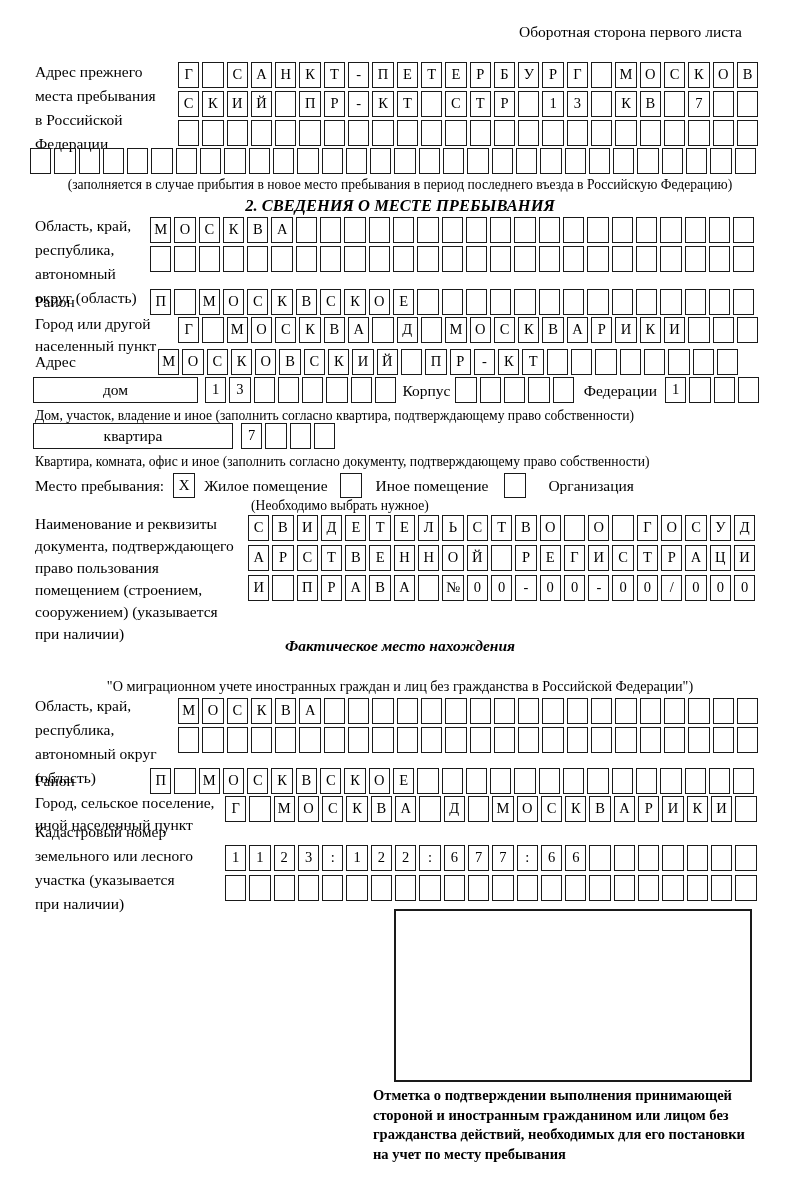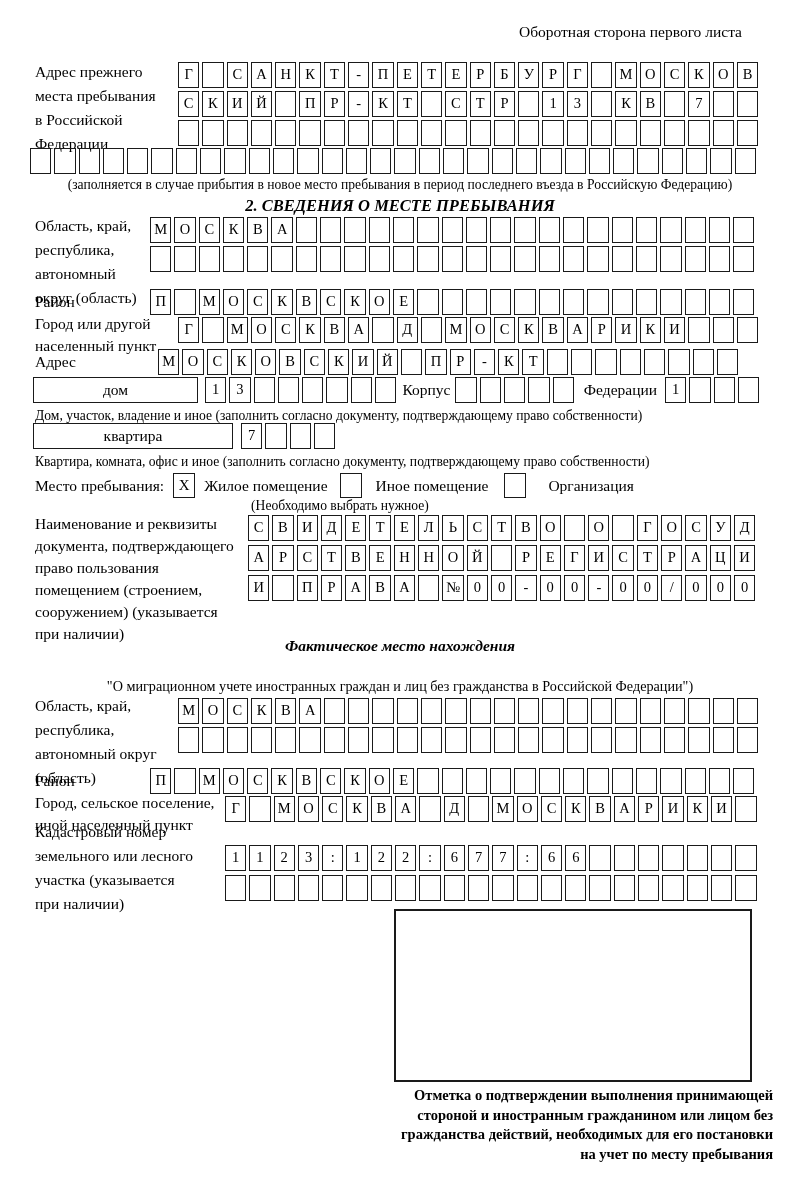--- a/index.html
+++ b/index.html
@@ -12,21 +12,21 @@
   .note { font-size:13.6px; line-height:17px; }
   .cellrow { display:flex; gap:3px; }
   .cell { flex:0 0 21.3px; width:21.3px; height:26px; border:1.6px solid #1a1a1a;
           font-size:14.5px; line-height:22px; text-align:center; overflow:hidden; }
   .labelbox { border:1.6px solid #1a1a1a; height:26px; text-align:center;
               font-size:15.5px; line-height:23px; }
   .cbox { display:inline-block; width:22px; height:25px; border:1.6px solid #1a1a1a;
           text-align:center; font-size:15px; line-height:22px; }
   .heading { font-weight:bold; font-size:16.5px;font-style:italic; }
   .center { left:0; width:800px; text-align:center; }
-  .inline-flex { display:flex; align-items:center; }
+  .inline-flex { display:flex; align-items:flex-end; }
   .stamp { border:2px solid #1a1a1a; background:#fff; }
   .bold { font-weight:bold; }
 </style>
 </head>
 <body>
 
 <div class="page">
 
   <div class="abs lbl" style="left:35px; top:60px; width:145px;">Адрес прежнего
 места пребывания
@@ -314,21 +314,21 @@
         <span class="cell"></span>
       </div>
     <div class="lbl" style="margin-left:10px;">Федерации</div>
     <div class="cellrow" style="margin-left:8px;">
         <span class="cell">1</span>
         <span class="cell"></span>
         <span class="cell"></span>
         <span class="cell"></span>
       </div>
   </div>
-  <div class="abs note" style="left:35px; top:407px;">Дом, участок, владение и иное (заполнить согласно документу, подтверждающему право собственности)</div>
+  <div class="abs note" style="left:35px; top:407px;">Дом, участок, владение и иное (заполнить согласно квартира, подтверждающему право собственности)</div>
 
   <div class="abs inline-flex" style="left:33px; top:423px;">
     <div class="labelbox" style="width:200px;">квартира</div>
     <div class="cellrow" style="margin-left:8px;">
         <span class="cell">7</span>
         <span class="cell"></span>
         <span class="cell"></span>
         <span class="cell"></span>
       </div>
   </div>
@@ -584,18 +584,18 @@
       <span class="cell"></span>
       <span class="cell"></span>
       <span class="cell"></span>
       <span class="cell"></span>
       <span class="cell"></span>
       <span class="cell"></span>
       <span class="cell"></span>
     </div>
 
   <div class="abs stamp" style="left:394px; top:909px; width:358px; height:173px;"></div>
-  <div class="abs bold" style="left:373px; top:1086px; width:400px; text-align:right; font-size:14.5px; line-height:19.5px; white-space:pre-line;">Отметка о подтверждении выполнения принимающей
+  <div class="abs bold" style="left:373px; top:1086px; width:400px; text-align:left; font-size:14.5px; line-height:19.5px; white-space:pre-line;">Отметка о подтверждении выполнения принимающей
 стороной и иностранным гражданином или лицом без
 гражданства действий, необходимых для его постановки
 на учет по месту пребывания</div>
 
 </div>
 
 </body></html>

